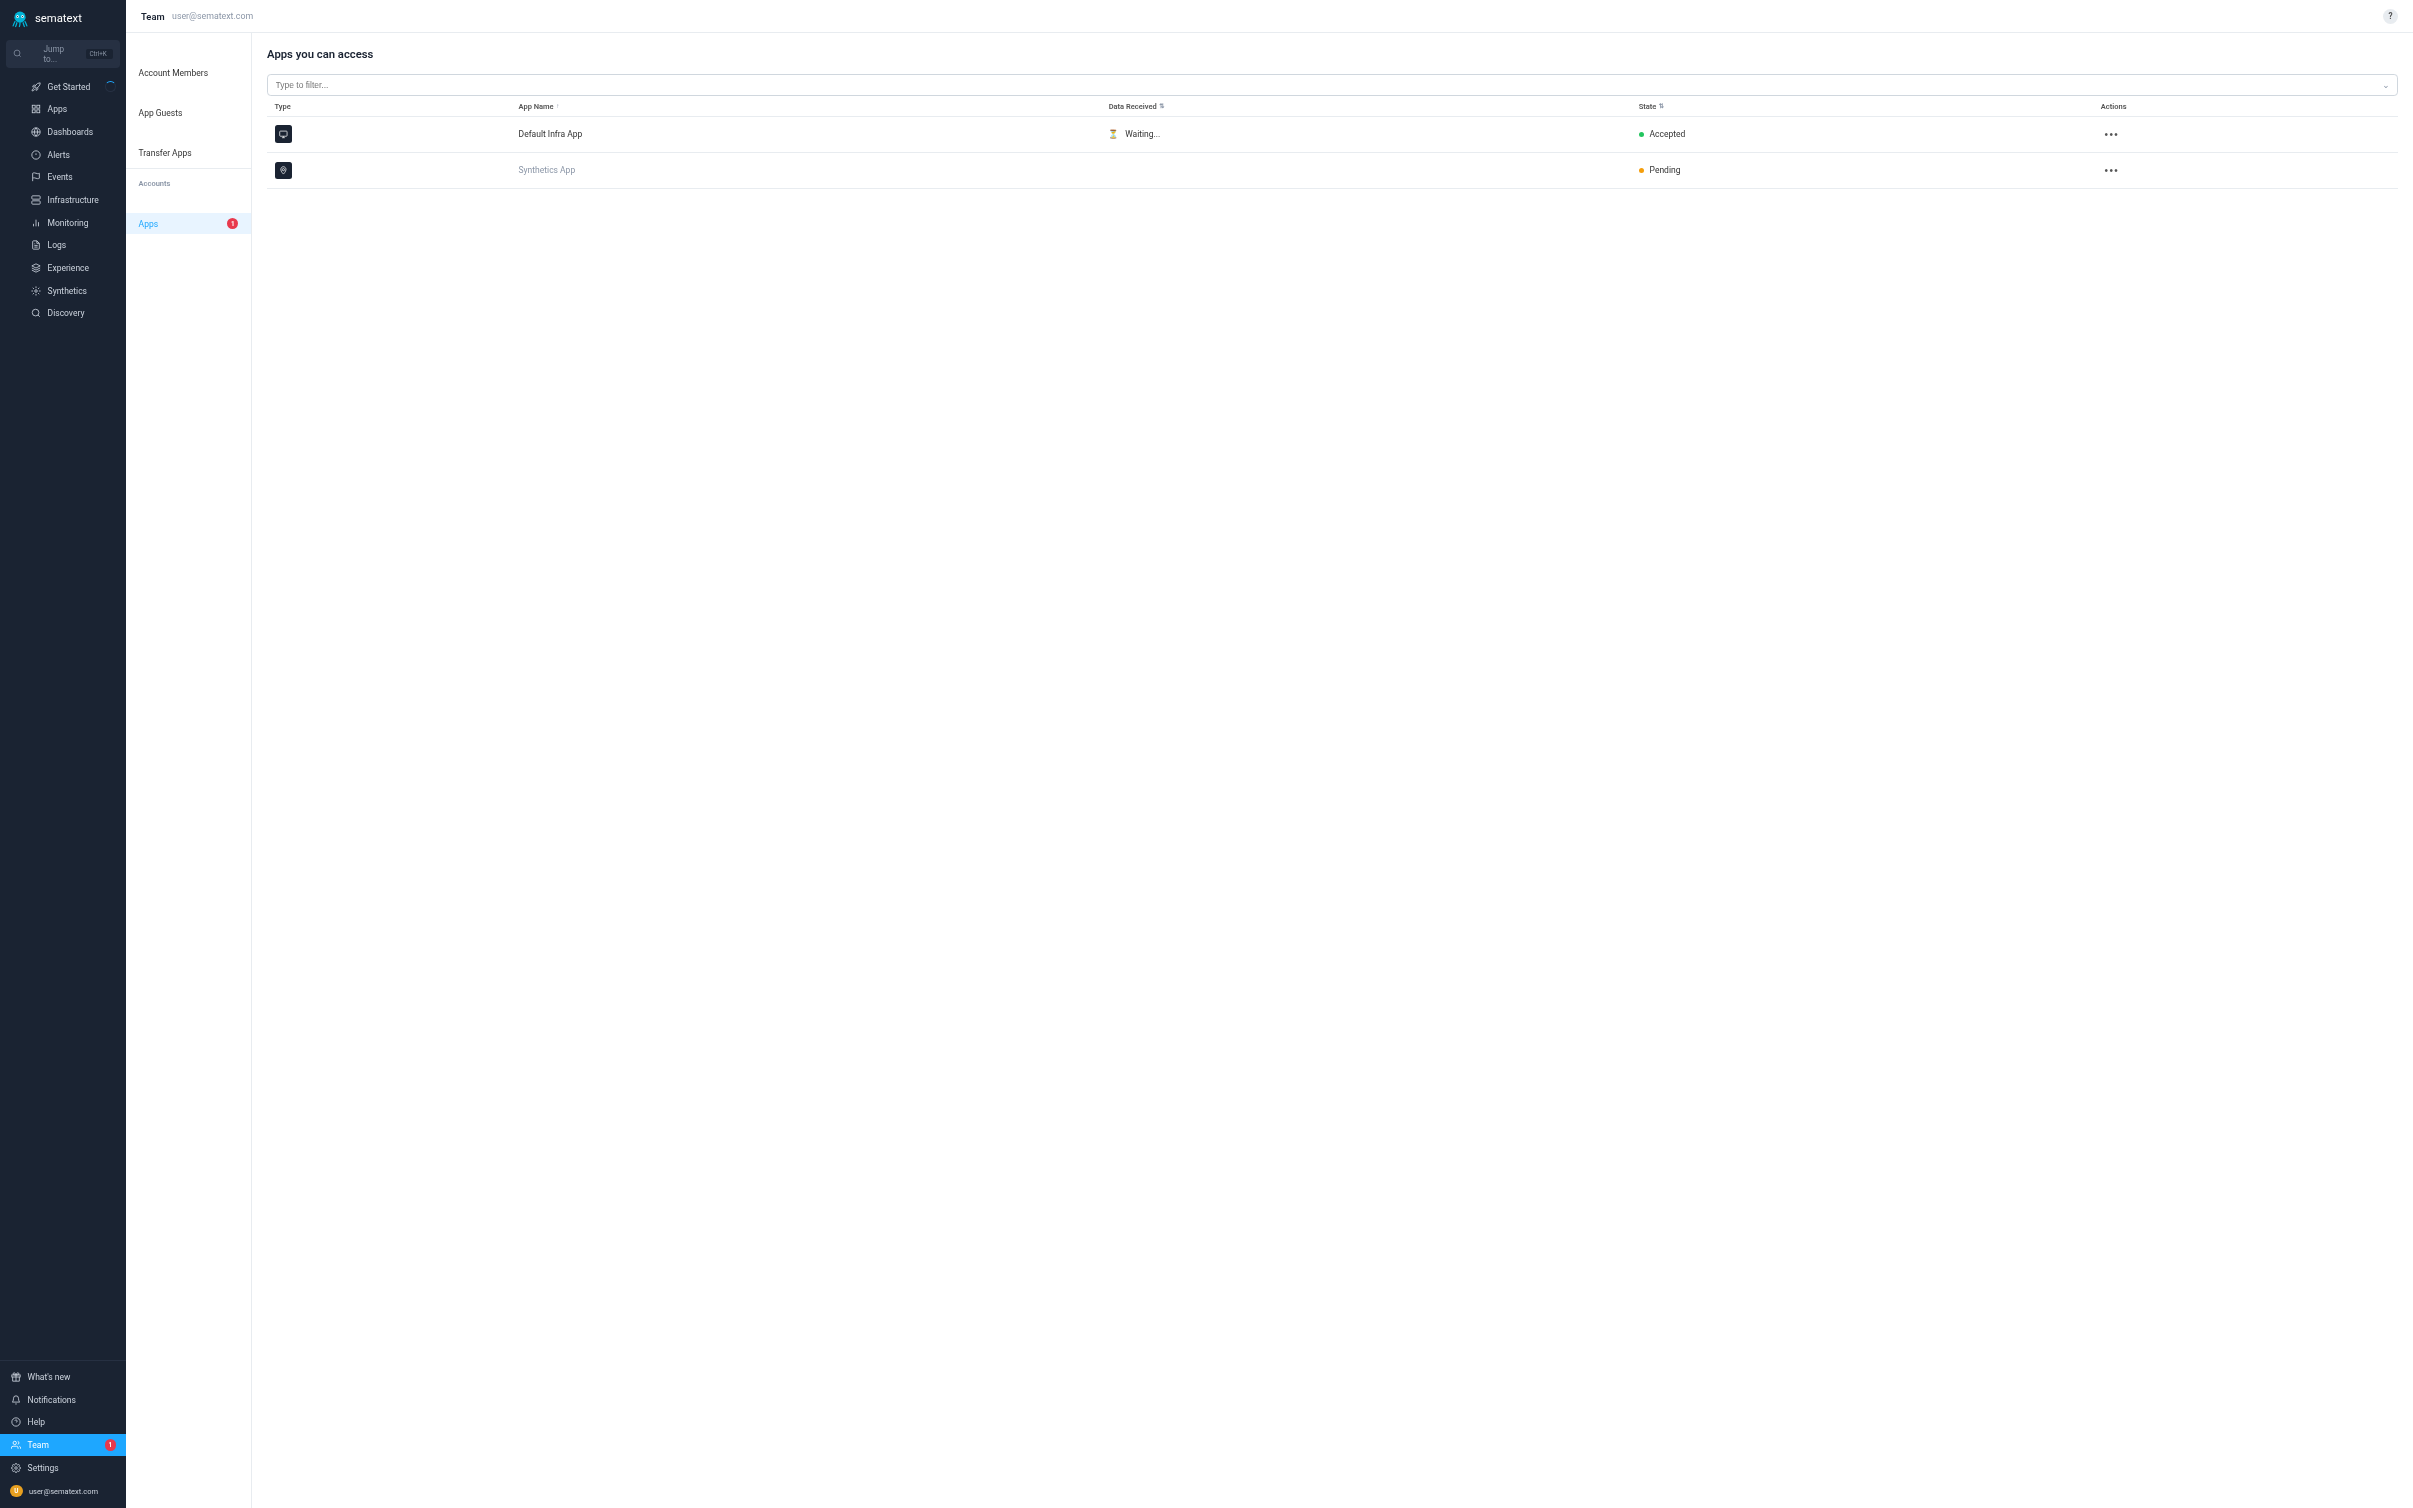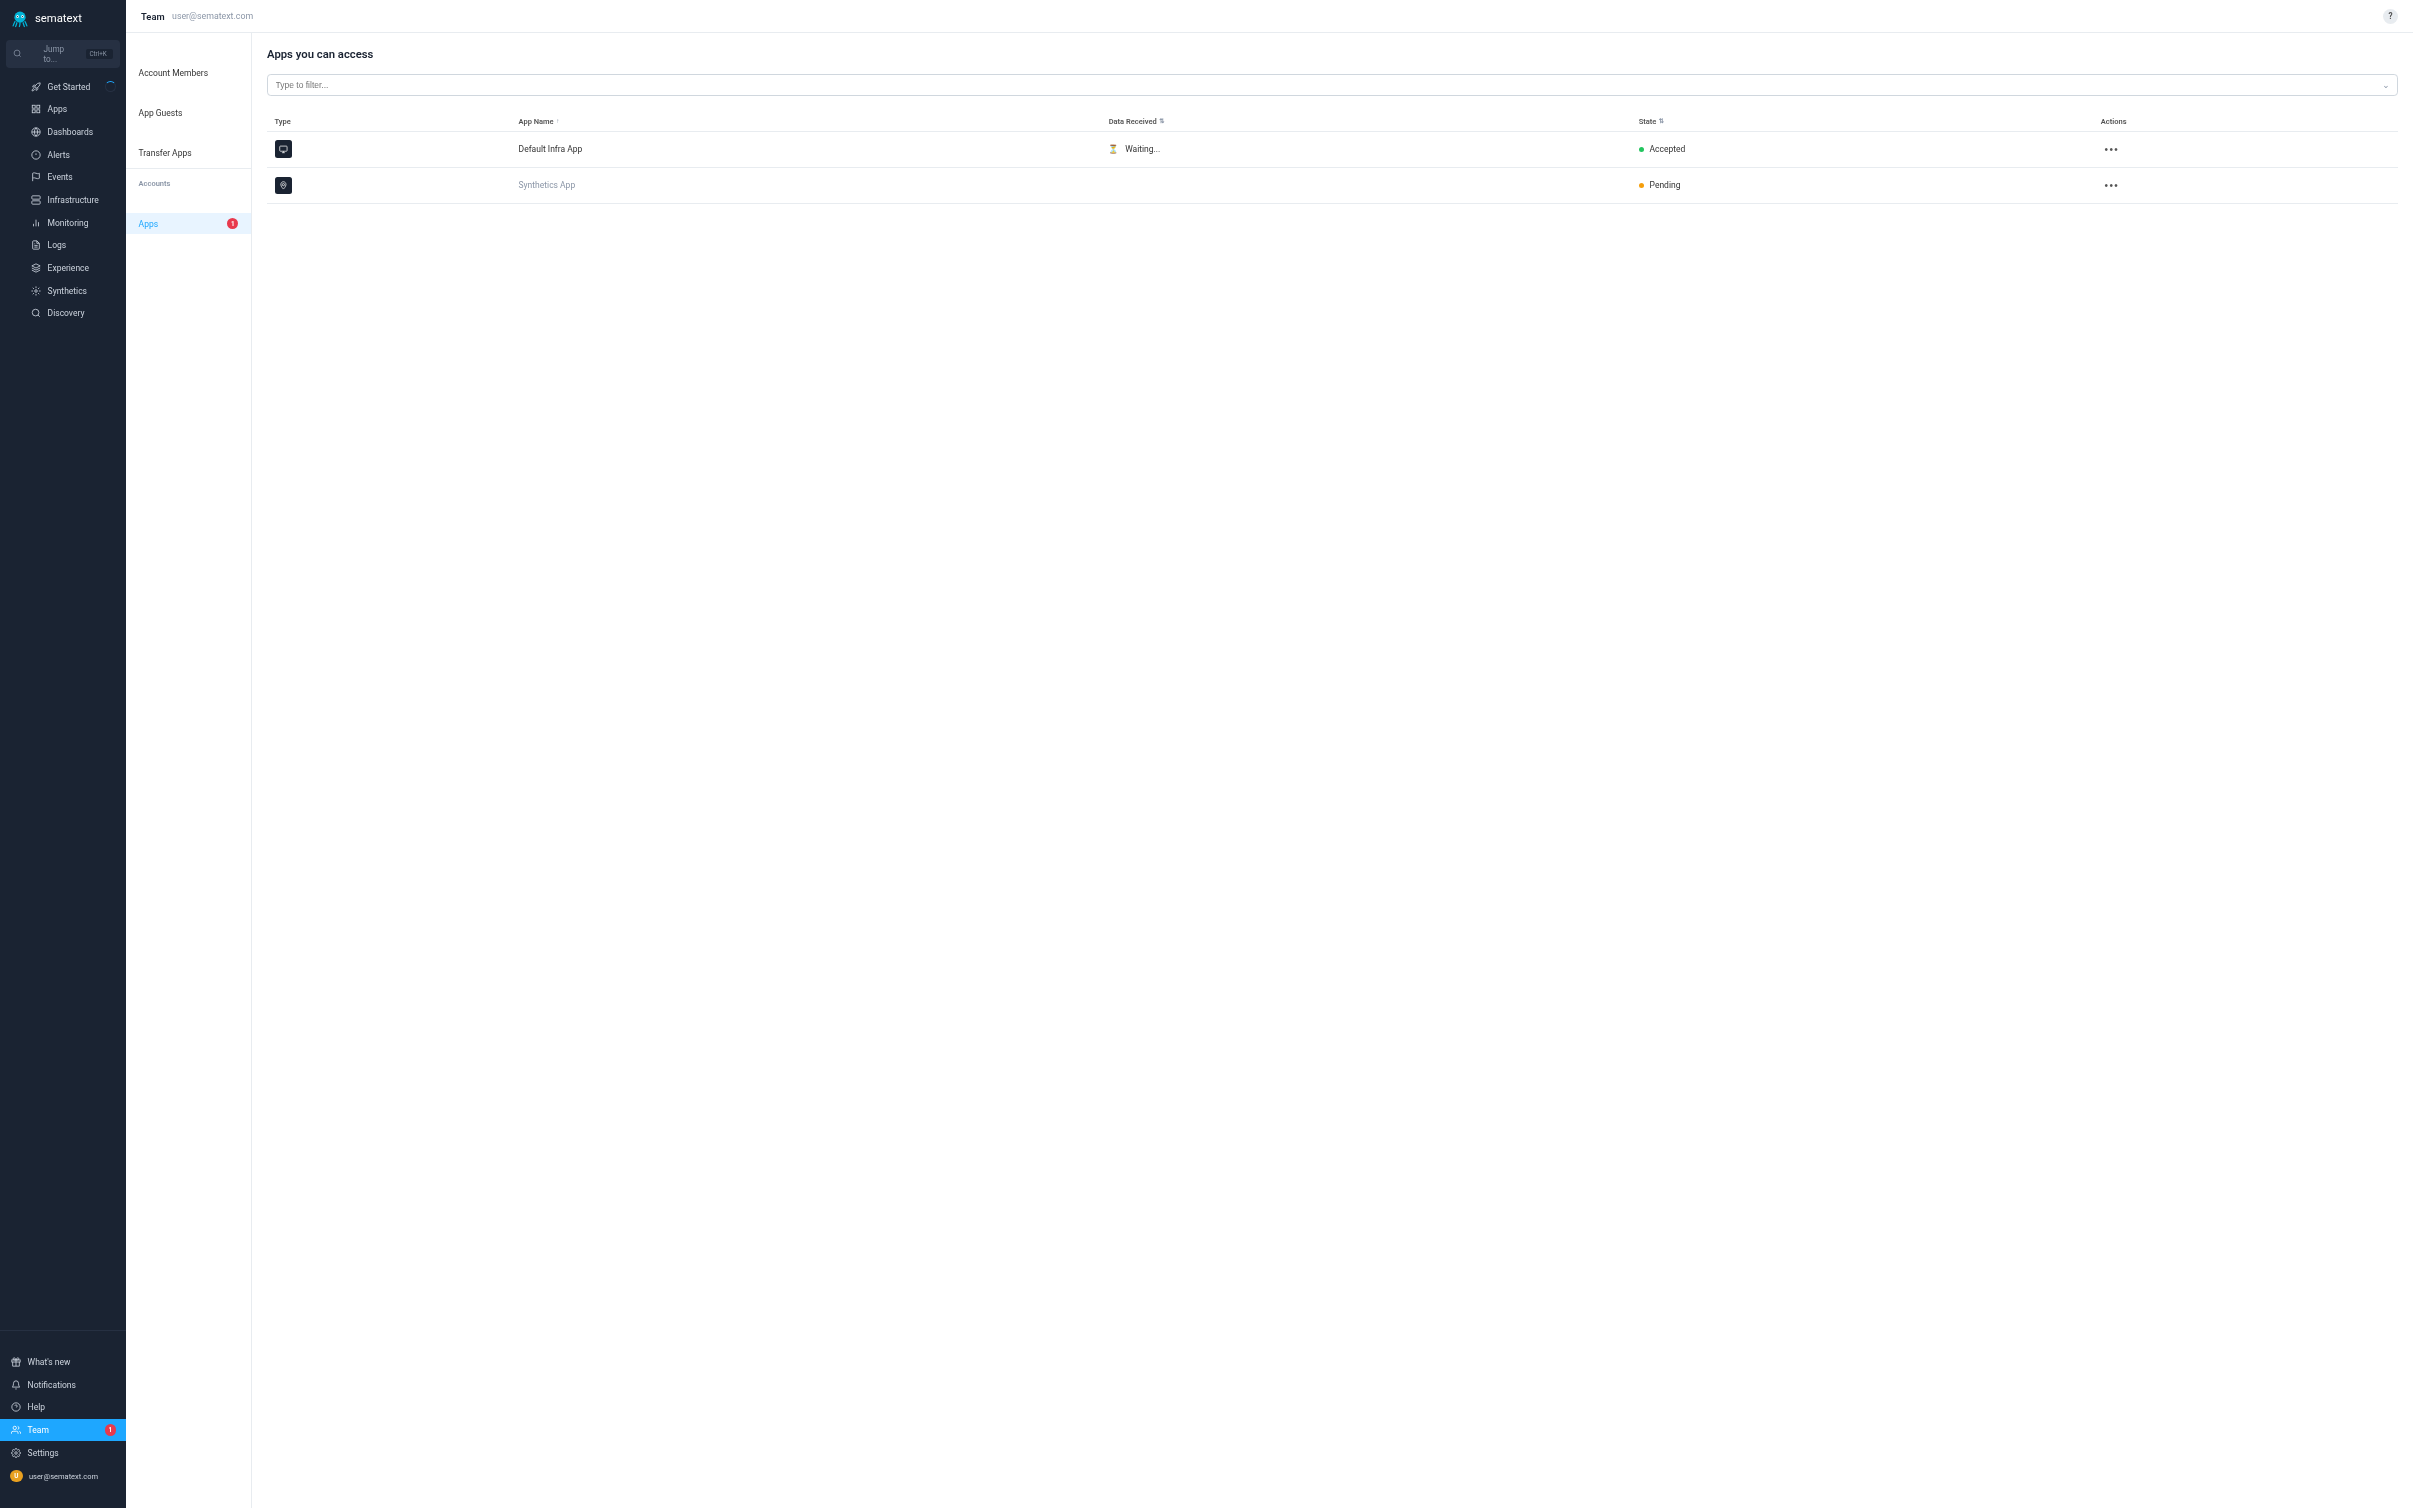--- a/index.html
+++ b/index.html
@@ -85,21 +85,21 @@
     }
     .nav-item .spinner {
       width: 11.3px; height: 11.3px;
       border: 1.3px solid #263042;
       border-top-color: #1ea7ff;
       border-radius: 50%;
       animation: spin 1s linear infinite;
       margin-left: auto;
     }
     @keyframes spin { to { transform: rotate(360deg); } }
-    .sidebar-bottom { padding: 20px 0; border-top: 0.6px solid #263042; }
+    .sidebar-bottom { padding: 5px 0; border-top: 0.6px solid #263042; }
 
     
     .main { flex: 1; display: flex; flex-direction: column; overflow: hidden; }
 
     
     .header {
       background: #fff;
       border-bottom: 0.6px solid #e8ecf0;
       padding: 0 15px;
       height: 33px;
@@ -165,21 +165,21 @@
     .right-panel { flex: 1; padding: 15px; background: #fff; overflow-y: auto; }
     .panel-title { font-size: 11.3px; font-weight: 600; color: #1a2332; margin-bottom: 12.6px; }
 
     
     .filter-row {
       display: flex;
       align-items: center;
       border: 0.6px solid #d0d7de;
       border-radius: 3.8px;
       padding: 5px 7.5px;
-      margin-bottom: 16px;
+      margin-bottom: 1px;
       background: #fff;
       gap: 8px;
     }
     .filter-input {
       border: none; outline: none; flex: 1; font-size: 8.5px; color: #555;
       background: transparent;
     }
     .filter-chevron { color: #8b96a7; font-size: 8.8px; }
 
     

